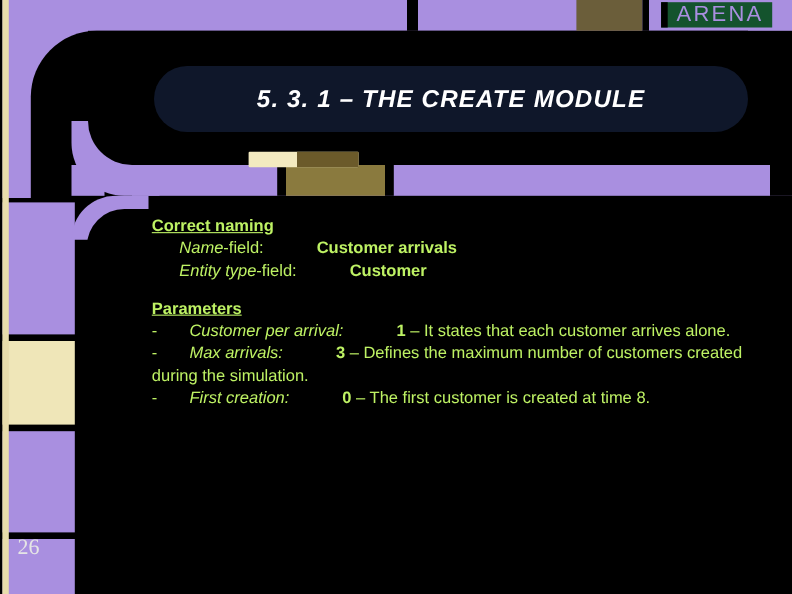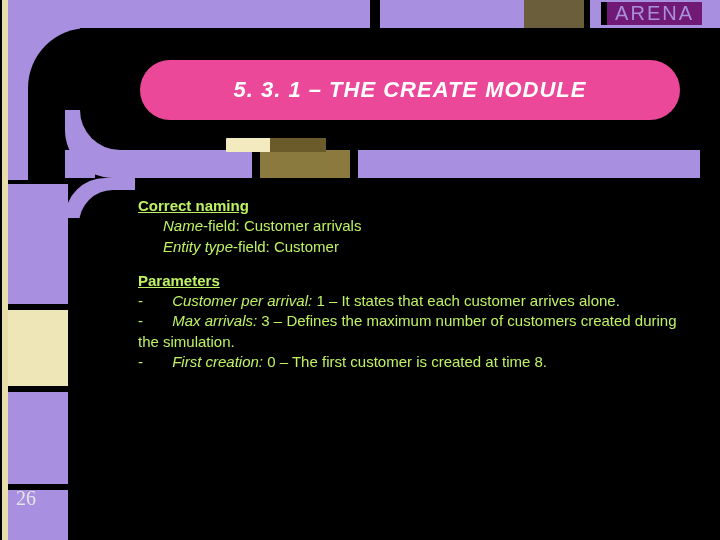--- a/index.html
+++ b/index.html
@@ -19,21 +19,21 @@
     content: ""; position: absolute; top: 28px; left: 28px; right: -600px; bottom: -400px;
     background: #000; border-top-left-radius: 60px;
   }
   .topbar-fill {
     position: absolute; top: 0; left: 65px; right: 0; height: 28px;
     background: #a98fe0;
   }
   .topbar-title {
     position: absolute; top: 2px; right: 18px; color: #a98fe0;
     font-family: "Trebuchet MS", sans-serif; letter-spacing: 2px;
-    font-size: 20px; background: #701a75; padding: 0 8px; z-index: 5;
+    font-size: 20px; background: #14532d; padding: 0 8px; z-index: 5;
     border-left: 6px solid #000;
   }
   .topbar-gap1 { position:absolute; top:0; left:370px; width:10px; height:28px; background:#000; z-index:3;}
   .topbar-gap2 { position:absolute; top:0; right:130px; width:6px; height:28px; background:#000; z-index:3;}
   .topbar-dark { position:absolute; top:0; right:136px; width:60px; height:28px; background:#6b5e3a; z-index:2;}
   .mb-curve {
     position:absolute; left:65px; top:110px; width:80px; height:68px; background:#a98fe0;
     border-bottom-left-radius:48px; z-index:1;
   }
   .mb-curve::after{
@@ -64,37 +64,37 @@
   .ls3 { height:92px; }
   .ls4 { height:80px; }
   .thinrail {
     position:absolute; top:0; left:2px; width:6px; bottom:0; background:#e8ddab; z-index:6;
   }
   .thinrail2 {
     position:absolute; top:0; left:0; width:2px; bottom:0; background:#000; z-index:7;
   }
   .heading-box {
     position:absolute; top:60px; left:140px; right:40px; height:60px;
-    background:#ec4899; border-radius:30px;
+    background:#0f172a; border-radius:30px;
     display:flex; align-items:center; justify-content:center;
     z-index:5;
   }
   .heading-box h1 {
     color:#fff; font-size:22px; font-weight:bold; font-style:italic;
     letter-spacing:1px; font-family: Verdana, sans-serif;
   }
   .content {
     position:absolute; top:196px; left:138px; right:28px; bottom:14px;
     color:#bef264; font-size:15px; line-height:1.35;
     font-family: Verdana, sans-serif; z-index:5;
   }
   .content .block { margin-bottom:14px; }
   .content .h { text-decoration:underline; font-weight:bold; }
   .content em.it { font-style:italic; font-weight:normal;margin-left:25px; }
-  .content b { font-weight:normal; }
+  .content b { font-weight:bold;margin-left:44px; }
   .pagenum {
     position:absolute; left:16px; bottom:30px; color:#e5e5e5;
     font-family:"Times New Roman", serif; font-size:20px; z-index:10;
   }
   .elbow-join {
     position:absolute; left:65px; top:178px; width:70px; height:40px; background:#a98fe0;
     border-top-left-radius:42px; z-index:1;
   }
   .elbow-join::after{
     content:""; position:absolute; left:14px; top:12px; width:640px; height:400px;

